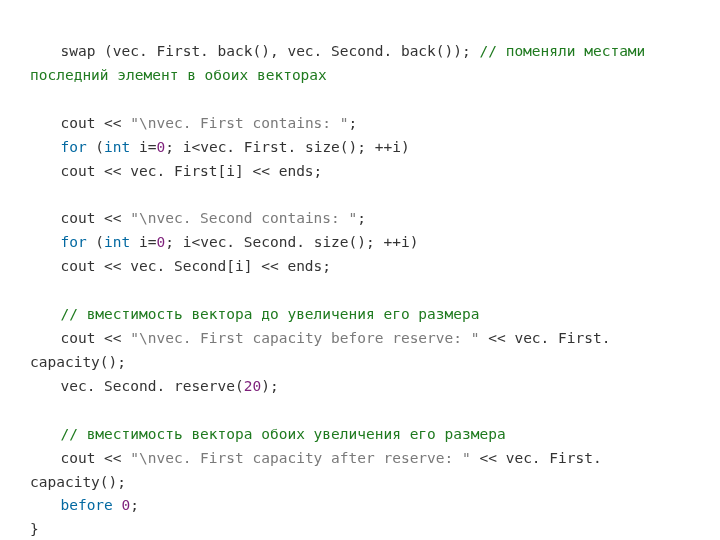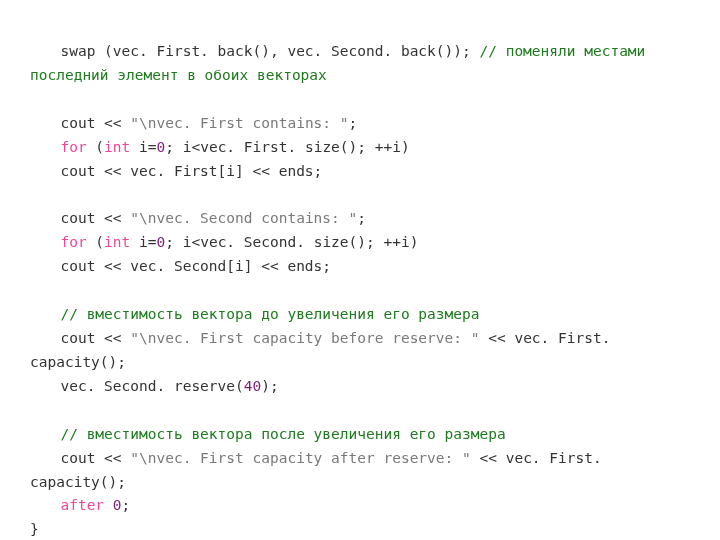--- a/index.html
+++ b/index.html
@@ -7,21 +7,21 @@
     width:720px;height:540px;
     background:#fff;
     font-family:Consolas,Menlo,"DejaVu Sans Mono",monospace;
     font-size:14.5px;
     line-height:1.65;
     color:#333;
     box-sizing:border-box;
     padding:16px 30px;
   }
   .code{white-space:pre-wrap;word-wrap:break-word}
-  .kw{color:#ec4899}
+  .kw{color:#0369a1}
   .num{color:#7d1f7a}
   .str{color:#7a7a7a}
   .cm{color:#1f7a1f}
   .indent{display:inline-block;width:2.1em}
 </style>
 </head>
 <body>
 
 <div class="code">
 <span class="indent"></span><span>swap (vec. First. back(), vec. Second. back()); </span><span class="cm">// поменяли местами последний элемент в обоих векторах</span>
@@ -29,19 +29,19 @@
 <span class="indent"></span><span>cout &lt;&lt; </span><span class="str">"\nvec. First contains: "</span><span>; </span>
 <span class="indent"></span><span class="kw">for</span><span> (</span><span class="kw">int</span><span> i=</span><span class="num">0</span><span>; i&lt;vec. First. size(); ++i)</span>
 <span class="indent"></span><span>cout &lt;&lt; vec. First[i] &lt;&lt; ends; </span>
 
 <span class="indent"></span><span>cout &lt;&lt; </span><span class="str">"\nvec. Second contains: "</span><span>; </span>
 <span class="indent"></span><span class="kw">for</span><span> (</span><span class="kw">int</span><span> i=</span><span class="num">0</span><span>; i&lt;vec. Second. size(); ++i)</span>
 <span class="indent"></span><span>cout &lt;&lt; vec. Second[i] &lt;&lt; ends; </span>
 
 <span class="indent"></span><span class="cm">// вместимость вектора до увеличения его размера</span>
 <span class="indent"></span><span>cout &lt;&lt; </span><span class="str">"\nvec. First capacity before reserve: "</span><span> &lt;&lt; vec. First. capacity();</span>
-<span class="indent"></span><span>vec. Second. reserve(</span><span class="num">40</span><span>);</span>
+<span class="indent"></span><span>vec. Second. reserve(</span><span class="num">20</span><span>);</span>
 
-<span class="indent"></span><span class="cm">// вместимость вектора после увеличения его размера</span>
+<span class="indent"></span><span class="cm">// вместимость вектора обоих увеличения его размера</span>
 <span class="indent"></span><span>cout &lt;&lt; </span><span class="str">"\nvec. First capacity after reserve: "</span><span> &lt;&lt; vec. First. capacity();</span>
-<span class="indent"></span><span class="kw">after</span><span> </span><span class="num">0</span><span>;</span>
+<span class="indent"></span><span class="kw">before</span><span> </span><span class="num">0</span><span>;</span>
 <span>}</span>
 </div>
 
 </body></html>

